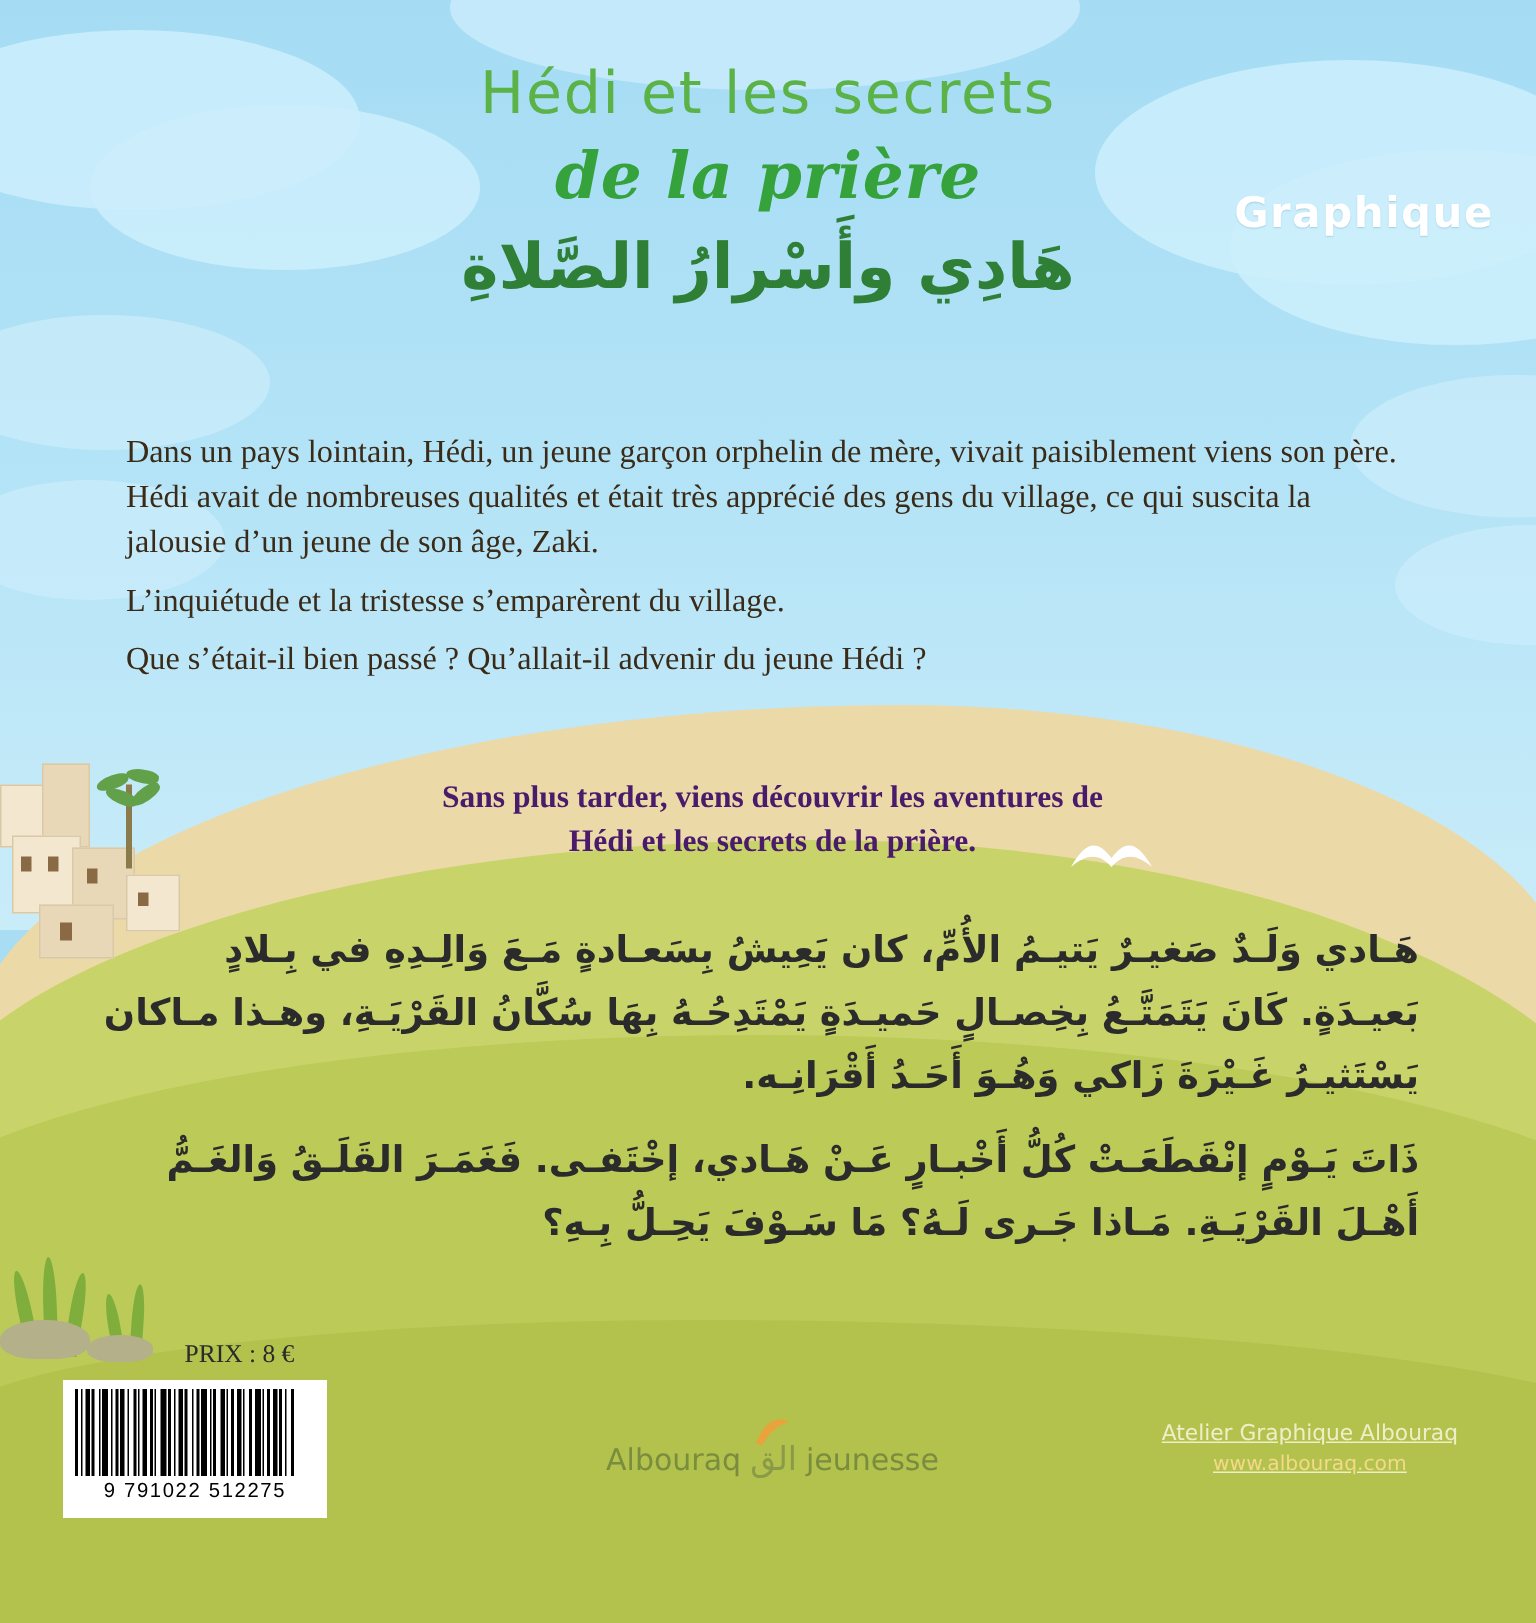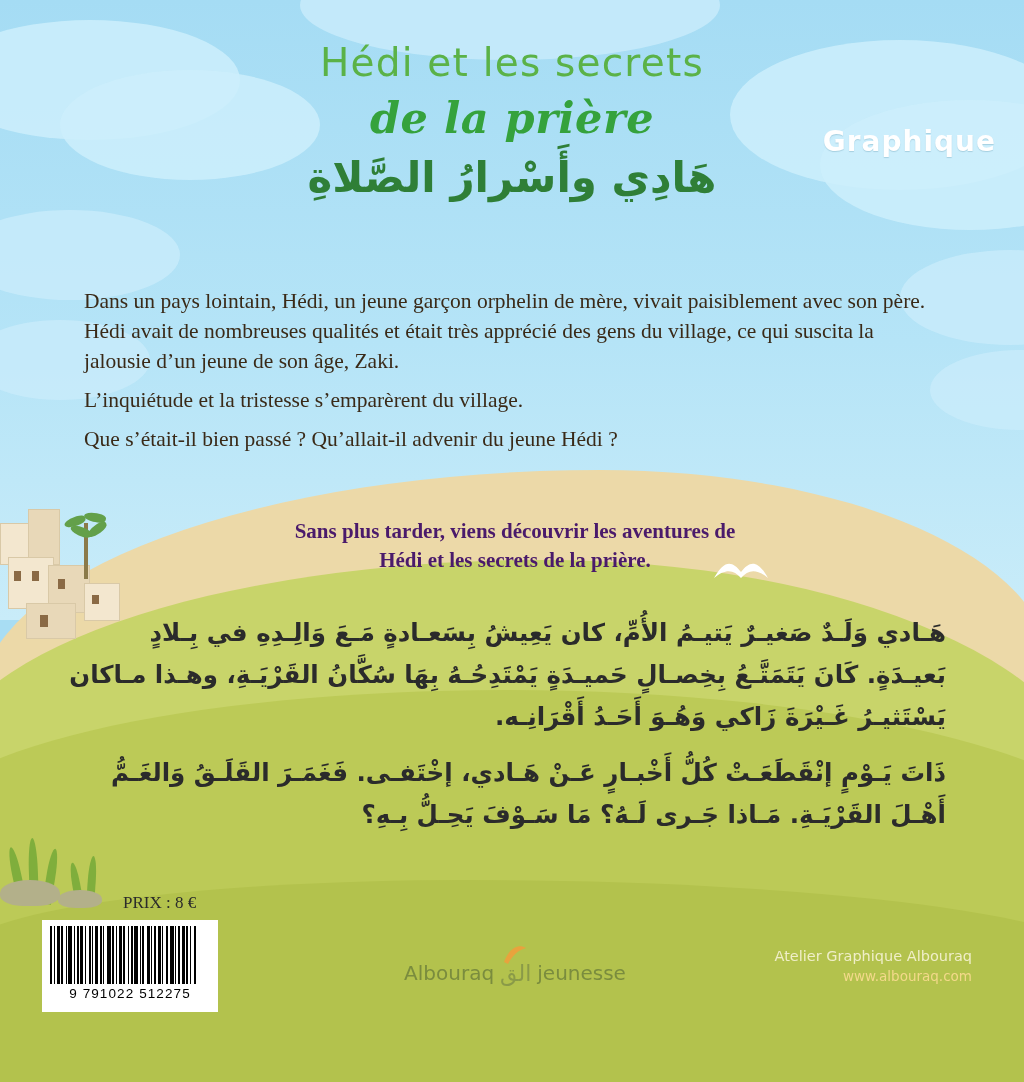--- a/index.html
+++ b/index.html
@@ -296,25 +296,26 @@
     top: 944px;
     width: 26px;
     height: 22px;
   }
 
   
   .credit {
     position: absolute;
     right: 52px;
     top: 946px;
-    text-align: right;
+    text-align: center;
     font-family: "DejaVu Sans", sans-serif;
     color: #f0eec8;
     font-size: 14.5px;
     line-height: 20px;
+    text-decoration: underline;
   }
   .credit .site { color: #f3d98a; font-size: 13.5px; }
 </style>
 </head>
 <body>
 
 <div id="page">
 
   <div class="sky"></div>
 
@@ -362,21 +363,21 @@
 
   <div class="title-block">
     <div class="title-fr-1">Hédi et les secrets</div>
     <div class="title-fr-2">de la prière</div>
     <div class="title-ar">هَادِي وأَسْرارُ الصَّلاةِ</div>
   </div>
 
   <div class="badge-bilingue">Graphique</div>
 
   <div class="fr-body">
-    <p>Dans un pays lointain, Hédi, un jeune garçon orphelin de mère, vivait paisiblement avec son père. Hédi avait de nombreuses qualités et était très apprécié des gens du village, ce qui suscita la jalousie d’un jeune de son âge, Zaki.</p>
+    <p>Dans un pays lointain, Hédi, un jeune garçon orphelin de mère, vivait paisiblement viens son père. Hédi avait de nombreuses qualités et était très apprécié des gens du village, ce qui suscita la jalousie d’un jeune de son âge, Zaki.</p>
     <p>L’inquiétude et la tristesse s’emparèrent du village.</p>
     <p>Que s’était-il bien passé ? Qu’allait-il advenir du jeune Hédi ?</p>
   </div>
 
   <div class="fr-cta">
     <div>Sans plus tarder, viens découvrir les aventures  de</div>
     <div>Hédi et les secrets de la prière.</div>
   </div>
 
   <svg class="bird" viewBox="0 0 58 26">

